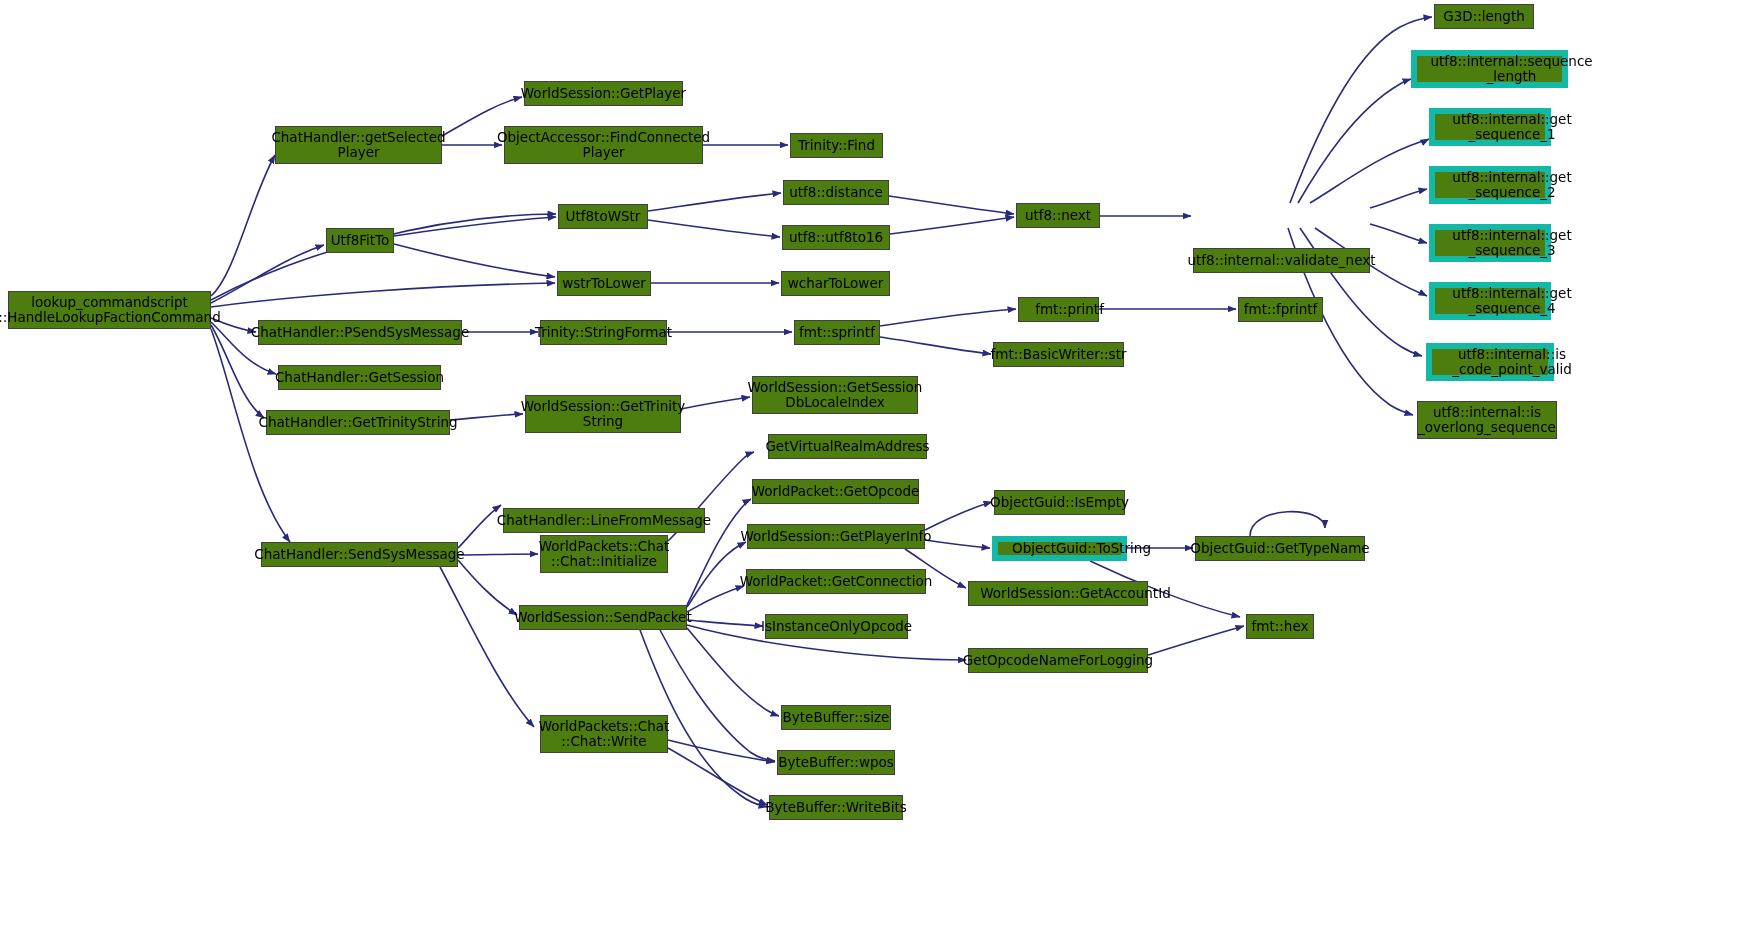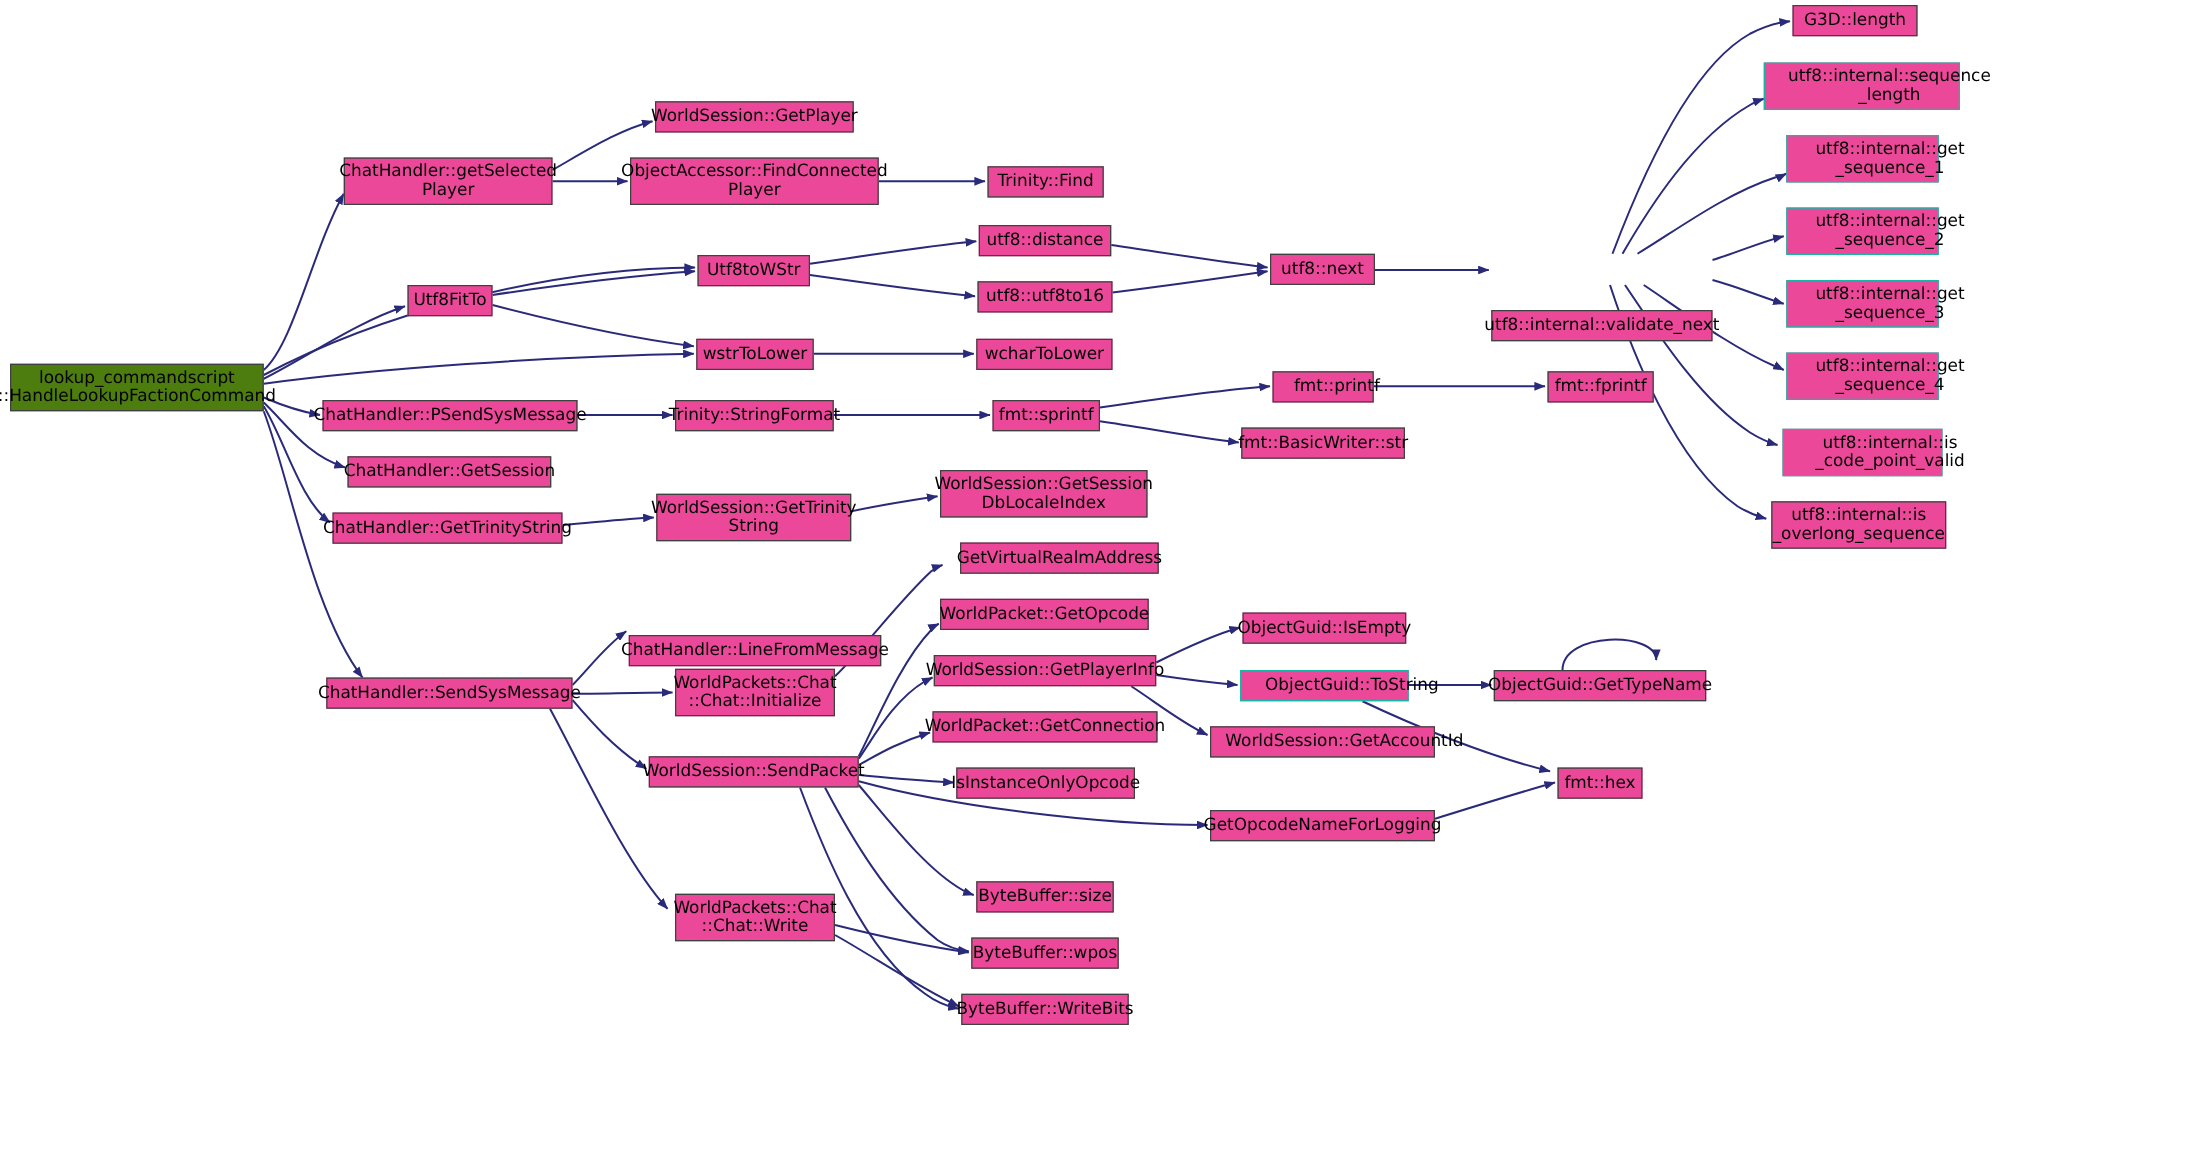--- a/index.html
+++ b/index.html
@@ -1,24 +1,24 @@
 <!DOCTYPE html>
 <html><head>
 <meta charset="utf-8">
 <style>
   html,body{margin:0;padding:0;background:#ffffff;}
   #canvas{position:relative;width:1761px;height:925px;background:#ffffff;
           font-family:"DejaVu Sans","Liberation Sans",sans-serif;overflow:hidden;}
   #edges{position:absolute;left:0;top:0;width:1761px;height:925px;}
   .node{position:absolute;box-sizing:border-box;display:flex;align-items:center;
-        justify-content:center;text-align:center;background:#ec4899;
+        justify-content:center;text-align:center;background:#4d7c0f;
         border:1px solid #404040;color:#000000;font-size:13.5px;line-height:15px;
         white-space:pre-line;padding:0 4px;}
   .node.root{background:#4d7c0f;border:1px solid #404040;}
-  .node.warn{border:1px solid #14b8a6;padding-left:48px;}
+  .node.warn{border:6px solid #14b8a6;padding-left:48px;}
 </style>
 </head>
 <body>
 
 <div id="canvas">
   <svg id="edges" viewBox="0 0 1761 925" xmlns="http://www.w3.org/2000/svg">
     <defs>
       <marker id="ah" markerWidth="9" markerHeight="7" refX="8.5" refY="3.5" orient="auto" markerUnits="userSpaceOnUse">
         <polygon points="0,0 9,3.5 0,7" fill="#2a2a7a"></polygon>
       </marker>

